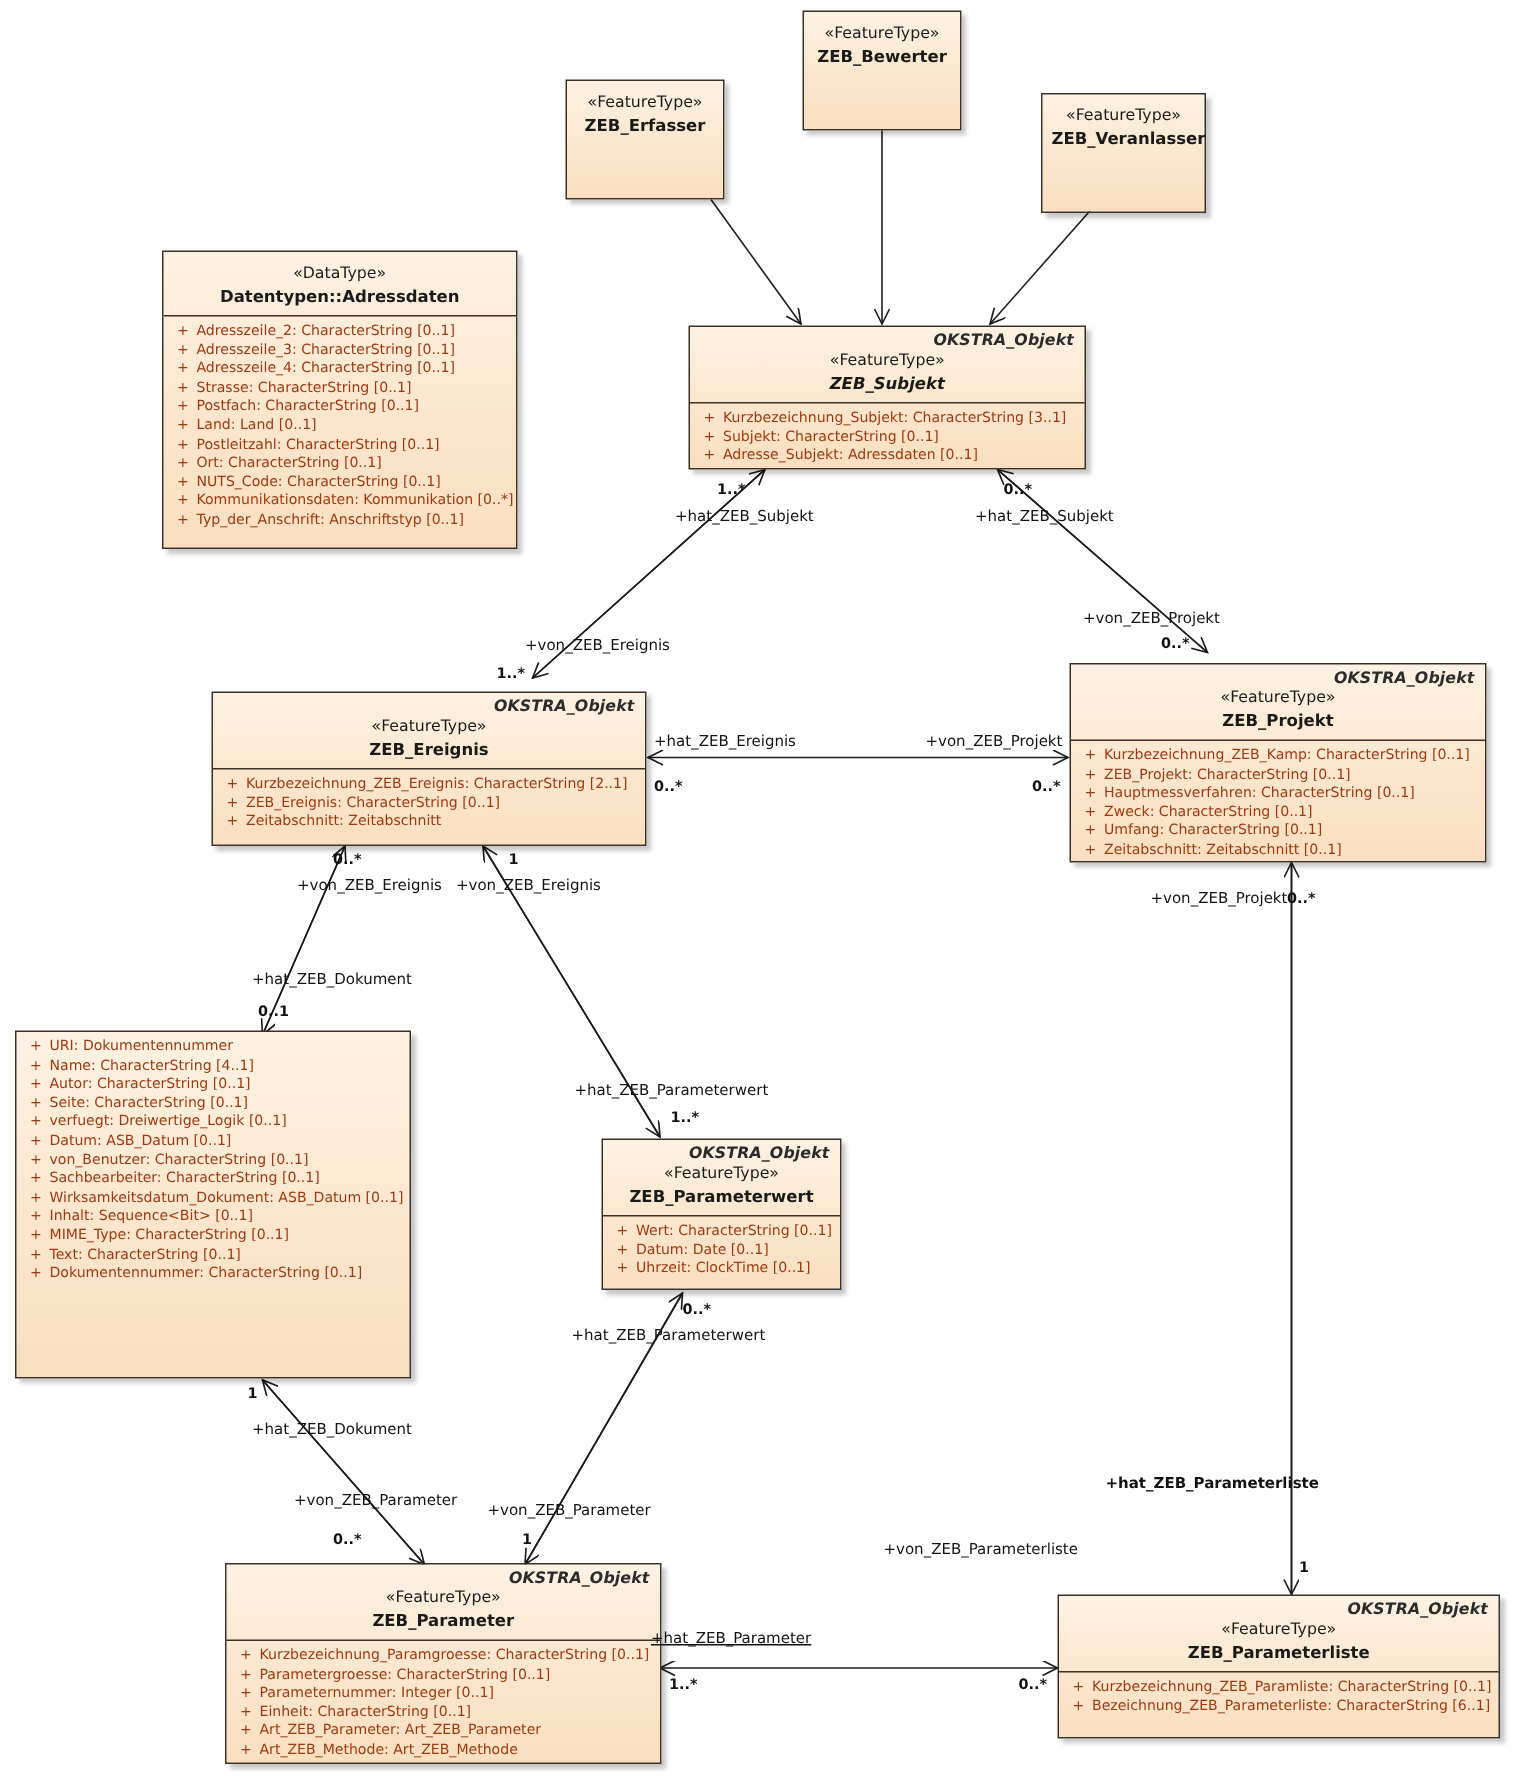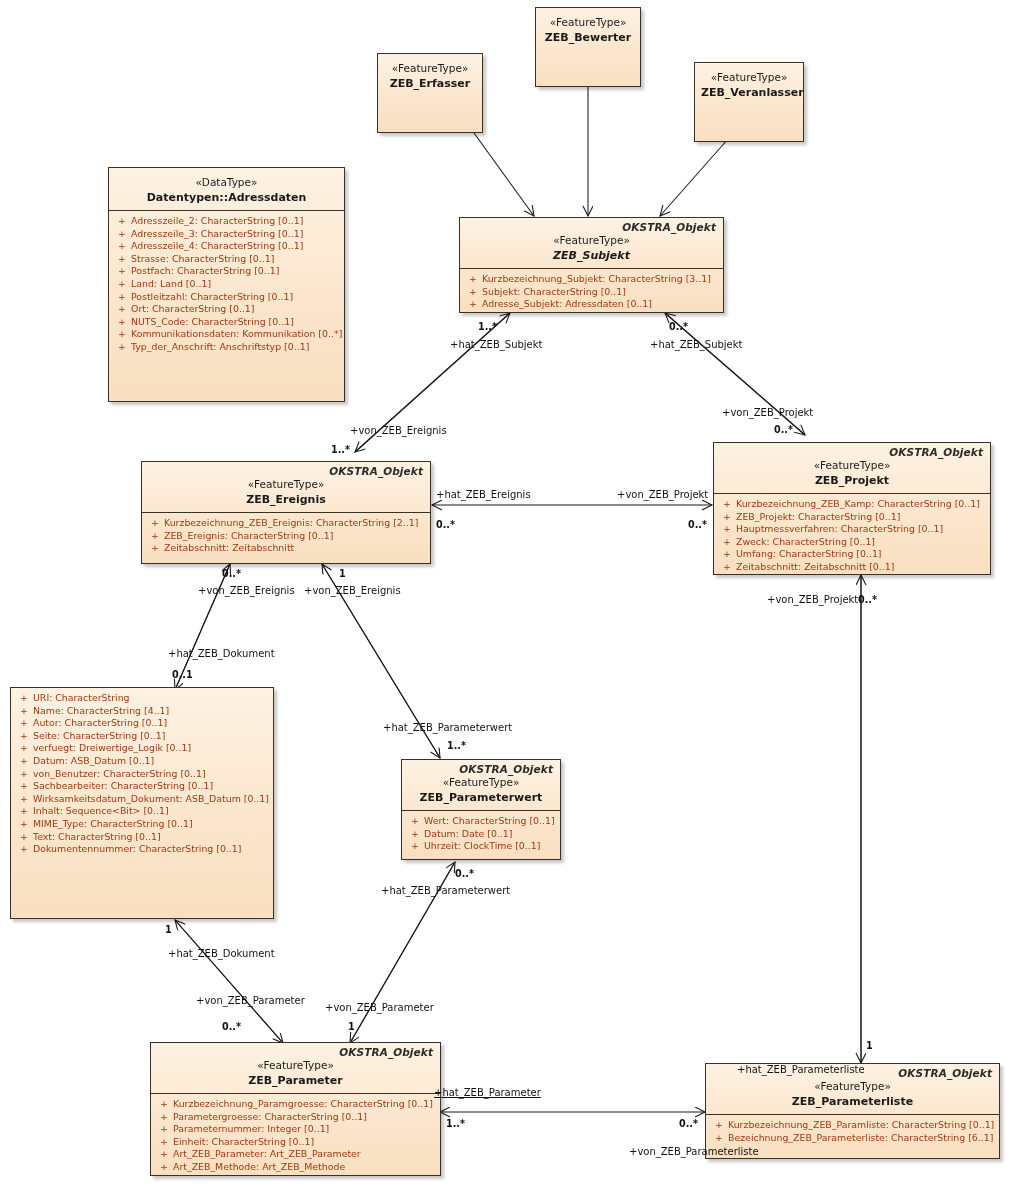--- a/index.html
+++ b/index.html
@@ -169,21 +169,21 @@
     </div>
   </div>
 
   <div class="uml-box" style="left:694px; top:62px; width:110px; height:80px;">
     <div class="uml-head">
       <div class="stereo no-ns">«FeatureType»</div>
       <div class="cls-name">ZEB_Veranlasser</div>
     </div>
   </div>
 
-  <div class="uml-box" style="left:108px; top:167px; width:237px; height:235px;">
+  <div class="uml-box" style="left:108px; top:167px; width:237px; height:199px;">
     <div class="uml-head with-compartment">
       <div class="stereo no-ns">«DataType»</div>
       <div class="cls-name">Datentypen::Adressdaten</div>
     </div>
     <div class="attrs">
       <div class="attr">
           <span class="vis">+</span>
           <span>Adresszeile_2: CharacterString [0..1]</span>
         </div>
       <div class="attr">
@@ -304,21 +304,21 @@
           <span class="vis">+</span>
           <span>Zeitabschnitt: Zeitabschnitt [0..1]</span>
         </div>
     </div>
   </div>
 
   <div class="uml-box" style="left:10px; top:687px; width:264px; height:232px;">
     <div class="attrs">
       <div class="attr">
           <span class="vis">+</span>
-          <span>URI: CharacterString</span>
+          <span>URI: Dokumentennummer</span>
         </div>
       <div class="attr">
           <span class="vis">+</span>
           <span>Name: CharacterString [4..1]</span>
         </div>
       <div class="attr">
           <span class="vis">+</span>
           <span>Autor: CharacterString [0..1]</span>
         </div>
       <div class="attr">
@@ -446,23 +446,23 @@
   <div class="edge-label" style="left:617px; top:489px;">+von_ZEB_Projekt</div>
   <div class="edge-label" style="left:198px; top:585px;">+von_ZEB_Ereignis</div>
   <div class="edge-label" style="left:304px; top:585px;">+von_ZEB_Ereignis</div>
   <div class="edge-label" style="left:168px; top:648px;">+hat_ZEB_Dokument</div>
   <div class="edge-label" style="left:383px; top:722px;">+hat_ZEB_Parameterwert</div>
   <div class="edge-label" style="left:381px; top:885px;">+hat_ZEB_Parameterwert</div>
   <div class="edge-label" style="left:767px; top:594px;">+von_ZEB_Projekt</div>
   <div class="edge-label" style="left:168px; top:948px;">+hat_ZEB_Dokument</div>
   <div class="edge-label" style="left:196px; top:995px;">+von_ZEB_Parameter</div>
   <div class="edge-label" style="left:325px; top:1002px;">+von_ZEB_Parameter</div>
-  <div class="edge-label" style="left:737px; top:1064px;">+hat_ZEB_Parameterliste</div>
+  <div class="edge-label" style="left:737px; top:984px;font-weight:bold;">+hat_ZEB_Parameterliste</div>
   <div class="edge-label" style="left:434px; top:1087px;text-decoration:underline;">+hat_ZEB_Parameter</div>
-  <div class="edge-label" style="left:589px; top:1146px;margin-left:40px;">+von_ZEB_Parameterliste</div>
+  <div class="edge-label" style="left:589px; top:1028px;">+von_ZEB_Parameterliste</div>
 
   <div class="mult-label" style="left:478px; top:321px;">1..*</div>
   <div class="mult-label" style="left:669px; top:321px;">0..*</div>
   <div class="mult-label" style="left:331px; top:444px;">1..*</div>
   <div class="mult-label" style="left:774px; top:424px;">0..*</div>
   <div class="mult-label" style="left:436px; top:519px;">0..*</div>
   <div class="mult-label" style="left:688px; top:519px;">0..*</div>
   <div class="mult-label" style="left:222px; top:568px;">0..*</div>
   <div class="mult-label" style="left:339px; top:568px;">1</div>
   <div class="mult-label" style="left:172px; top:669px;">0..1</div>

